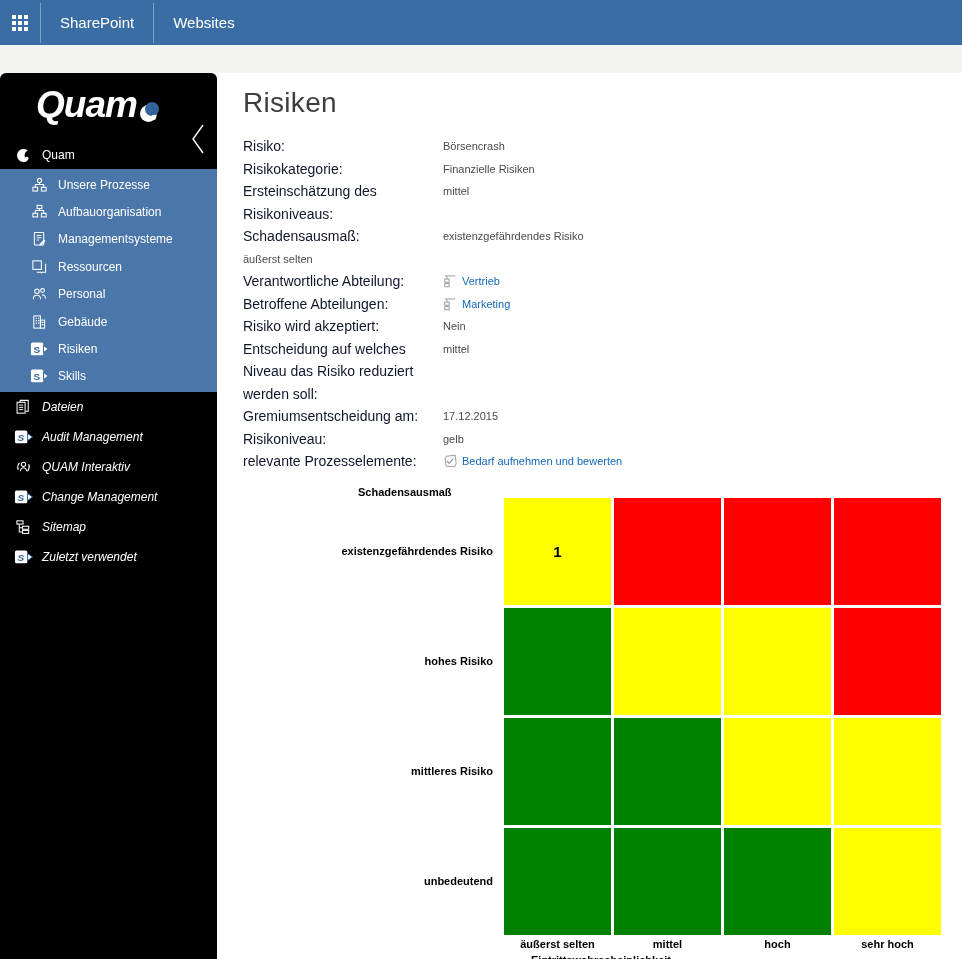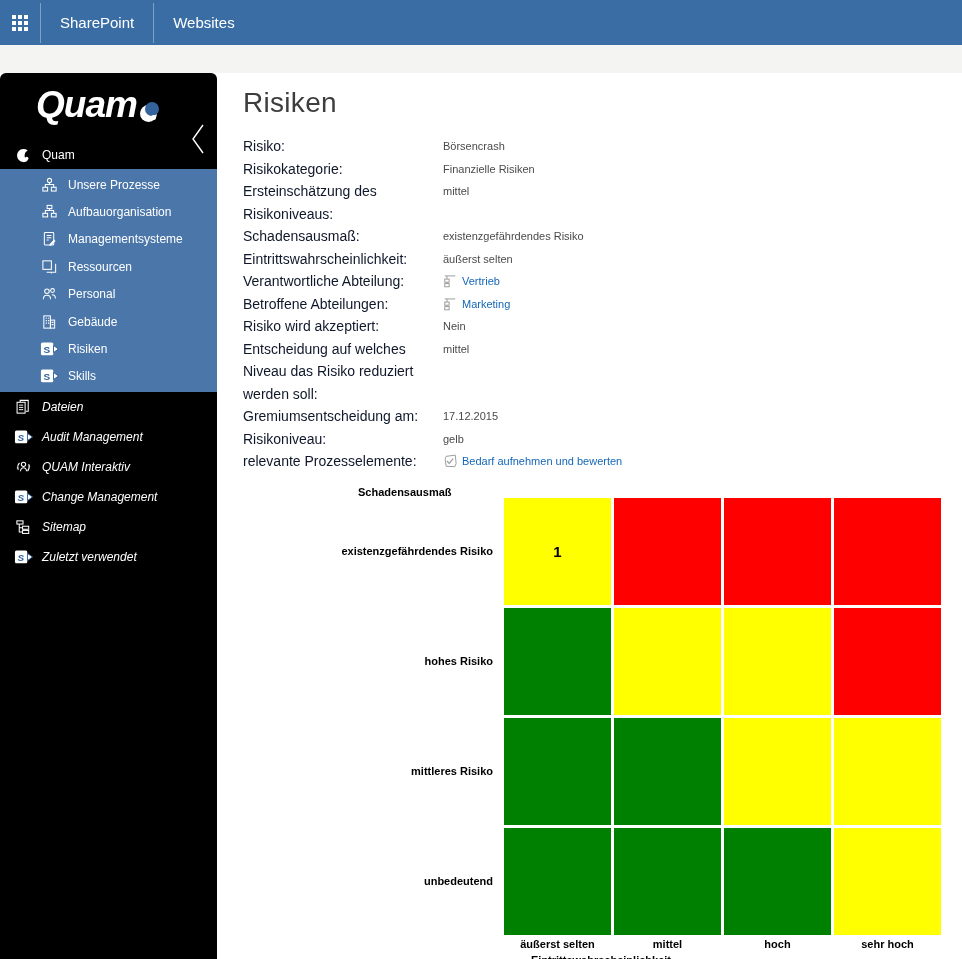--- a/index.html
+++ b/index.html
@@ -27,21 +27,21 @@
   .crescent { position:relative; width:17px; height:17px; margin-left:3px; margin-bottom:3px; }
   .crescent::before { content:""; position:absolute; inset:0; border-radius:50%; background:#fff; }
   .crescent::after { content:""; position:absolute; left:5px; top:-3px; width:14px; height:14px; border-radius:50%; background:#33639A; }
   .crescent .dot { position:absolute; right:1px; bottom:2px; width:5px; height:5px; border-radius:50%; background:#fff; z-index:2; }
   .collapse { position:absolute; top:50px; right:12px; width:14px; height:32px; cursor:pointer; }
 
   .nav { font-size:12px; margin-top:16px; }
   .nav-item { display:flex; align-items:center; height:28px; padding-left:13px; cursor:pointer; white-space:nowrap; }
   .nav-item .ic { width:20px; height:17px; margin-right:9px; flex-shrink:0; display:flex; align-items:center; justify-content:center; }
   .nav-sub { background:#4A76A9; padding:2px 0; }
-  .nav-sub .nav-item { padding-left:39px; height:27.4px; }
+  .nav-sub .nav-item { padding-left:29px; height:27.4px; }
   .nav-bottom .nav-item { height:30px;font-style:italic; }
 
   
   .main { flex:1; background:#fff; padding:14px 0 0 26px; }
   .page-title { font-size:28px; font-weight:300; color:#3D3D3D; letter-spacing:.3px; }
 
   .fields { margin-top:16px; }
   .frow { display:flex; align-items:flex-start; }
   .flabel { width:200px; font-size:14px; color:#0f172a; line-height:22.5px; }
   .fvalue { font-size:11px; color:#4A4A4A; line-height:22.5px; display:flex; align-items:center; gap:5px; }
@@ -276,21 +276,20 @@
         </div>
         <div class="frow">
           <div class="flabel">Ersteinschätzung des Risikoniveaus:</div>
           <div class="fvalue">mittel</div>
         </div>
         <div class="frow">
           <div class="flabel">Schadensausmaß:</div>
           <div class="fvalue">existenzgefährdendes Risiko</div>
         </div>
         <div class="frow">
-          <div class="flabel">Eintrittswahrscheinlichkeit:</div>
           <div class="fvalue">äußerst selten</div>
         </div>
         <div class="frow">
           <div class="flabel">Verantwortliche Abteilung:</div>
           <div class="fvalue link">
             <span class="lic">
               <svg width="14" height="14" viewBox="0 0 16 16" fill="none" stroke="#9a9a9a" stroke-width="1.1">
                 <path d="M2 2.2h12M4.5 2.2v3.6"></path>
                 <rect x="2" y="5.8" width="5" height="3.6"></rect>
                 <rect x="2" y="11" width="5" height="3.6"></rect>

